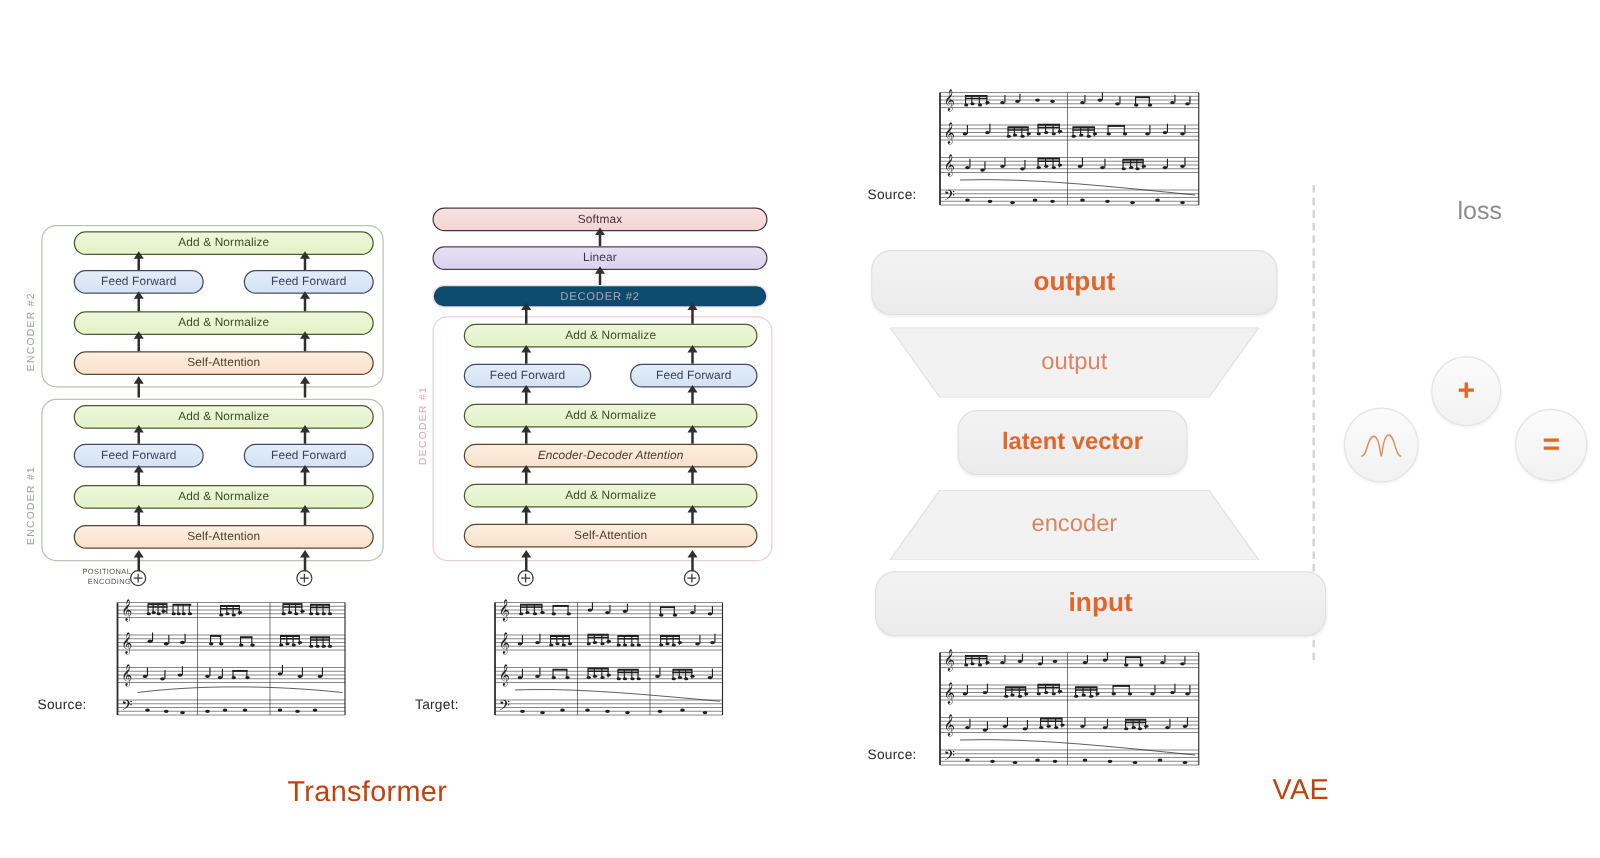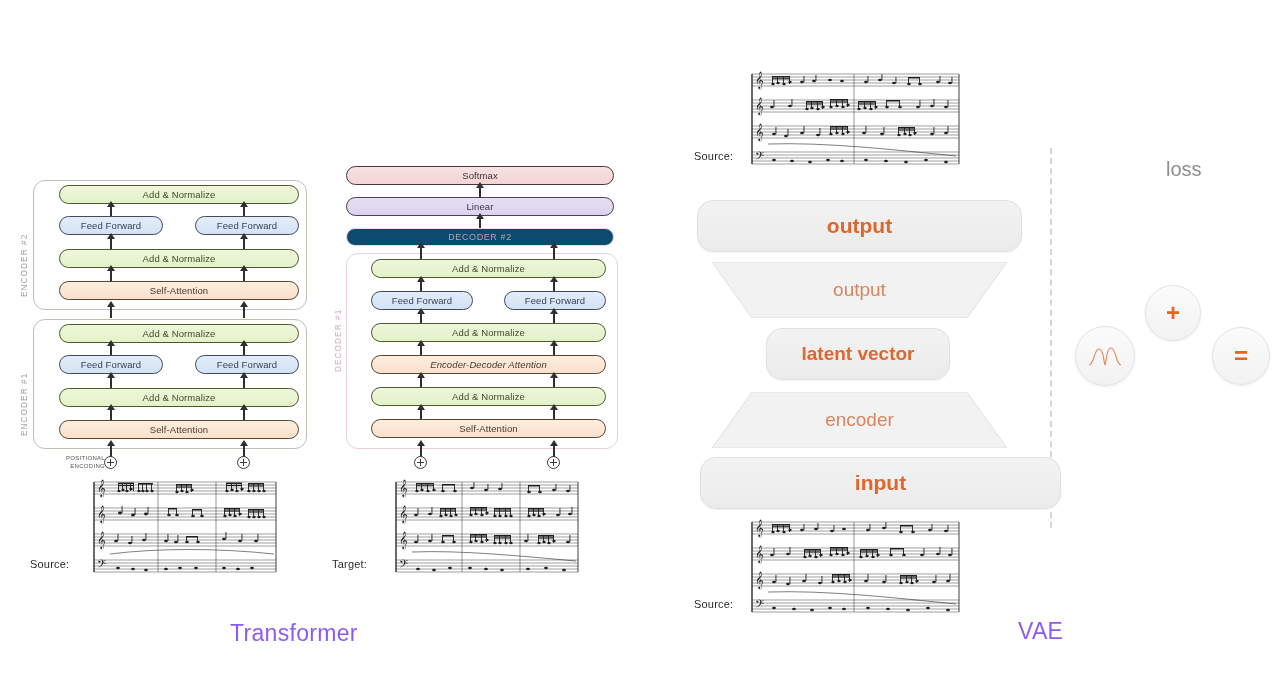--- a/index.html
+++ b/index.html
@@ -87,21 +87,21 @@
     position:absolute;border-radius:50%;
     background:linear-gradient(180deg,#fbfbfb,#f2f2f2);
     border:1px solid #e3e3e3;
     display:flex;align-items:center;justify-content:center;
     color:#e8641f;font-weight:bold;
     box-shadow:0 1px 3px rgba(0,0,0,.07);
   }
   .dashline{position:absolute;width:0;border-left:2px dashed #d5d5d5;}
   .losslbl{position:absolute;font-size:20px;color:#8d8d8d;}
 
-  .caption{position:absolute;font-size:23px;color:#8b5cf6;letter-spacing:.3px;}
+  .caption{position:absolute;font-size:23px;color:#c2410c;letter-spacing:.3px;}
 </style>
 </head>
 <body>
 
 <div class="canvas">
 
   <div>
 
     <svg class="ovl">
 

